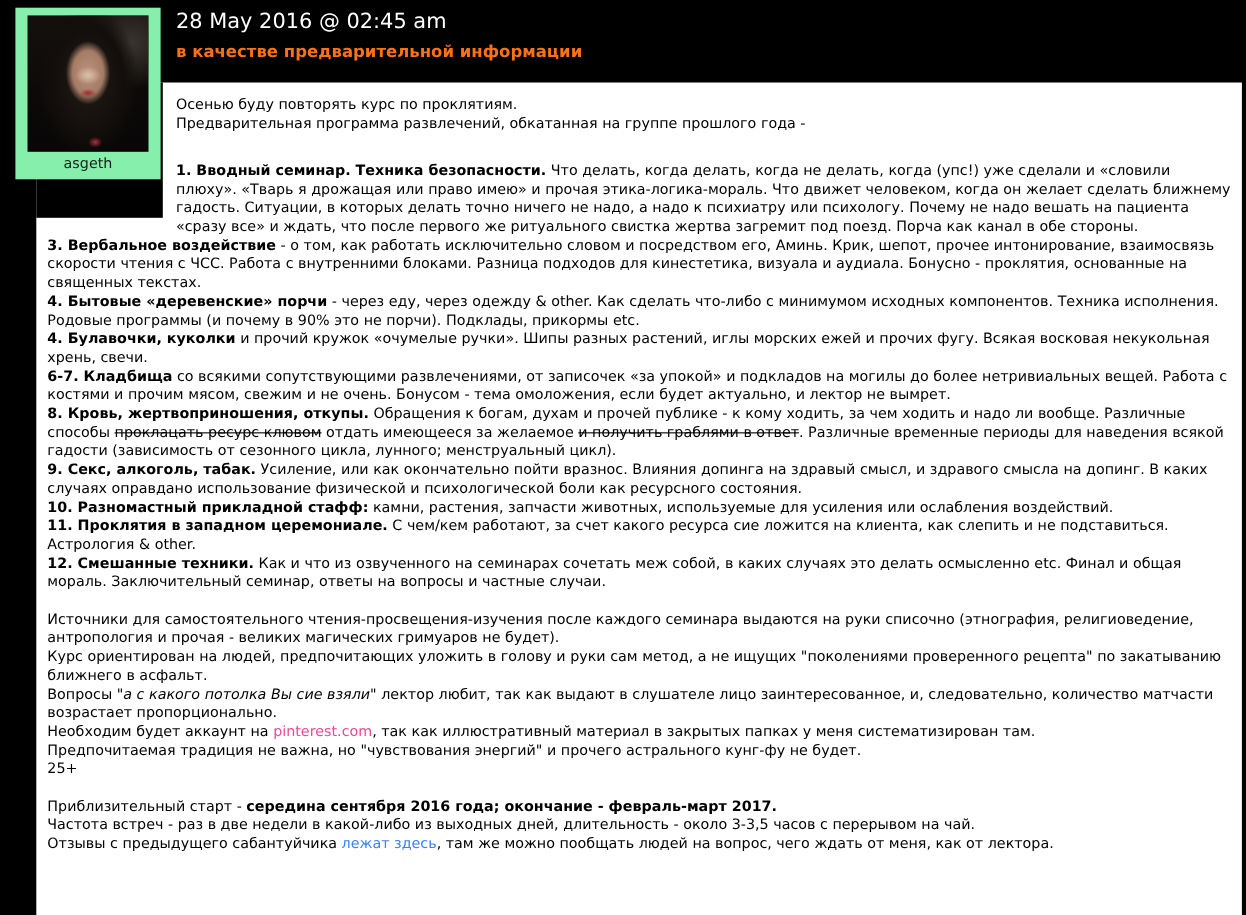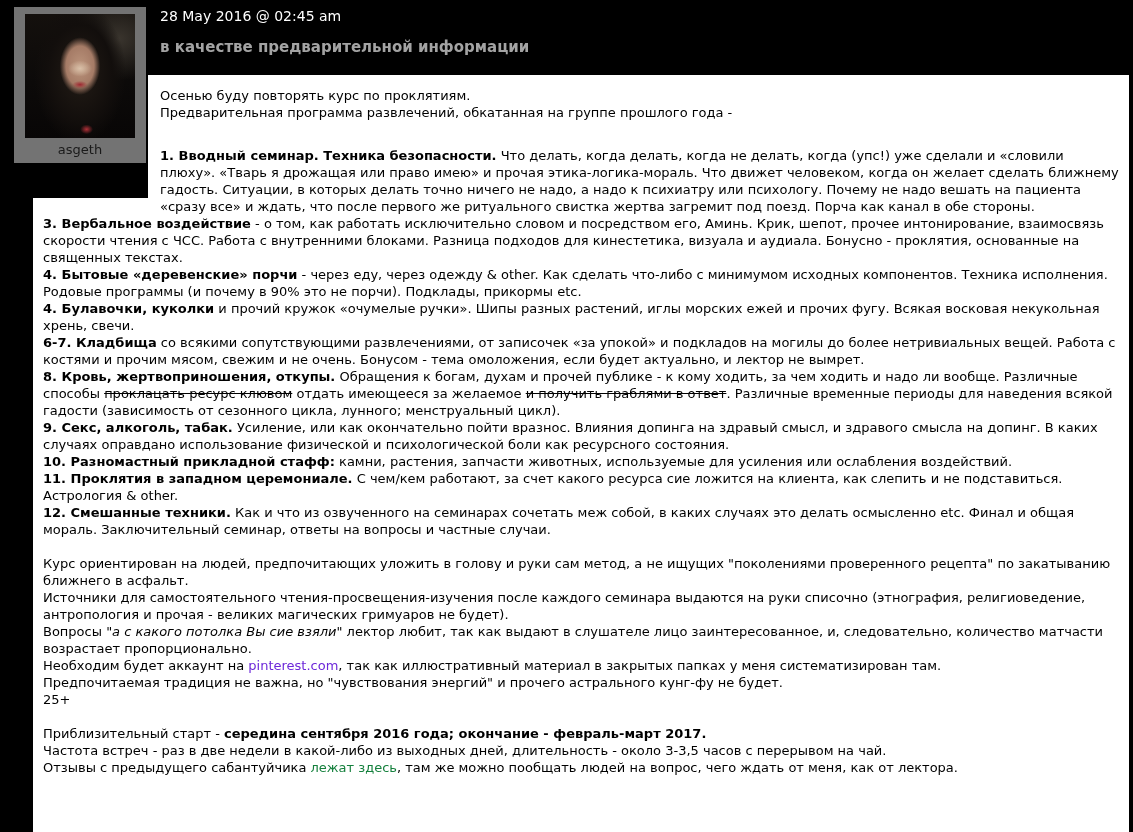--- a/index.html
+++ b/index.html
@@ -6,31 +6,31 @@
   body{
     width:1133px;height:832px;
     background:#000;
     position:relative;
     overflow:hidden;
     font-family:"DejaVu Sans","Liberation Sans",sans-serif;
   }
   
   .post-date{
     position:absolute;left:160px;top:8px;
-    color:#fff;font-size:14px;
+    color:#fff;font-size:19px;
   }
   .post-title{
     position:absolute;left:160px;top:38px;
-    color:#a3a3a3;font-size:15px;font-weight:bold;
+    color:#f97316;font-size:15px;font-weight:bold;
   }
   
   .userpic{
     position:absolute;left:14px;top:7px;
     width:132px;height:156px;
-    background:#737373;
+    background:#86efac;
     z-index:3;
     cursor:pointer;
   }
   .userpic .photo{
     width:110px;height:124px;
     margin:7px auto 0 auto;
     background:
       radial-gradient(ellipse 10px 5px at 50% 57%, #9e2730 0%, rgba(158,39,48,0) 75%),
       radial-gradient(ellipse 8px 6px at 56% 93%, #b03038 0%, rgba(176,48,56,0) 80%),
       radial-gradient(ellipse 15px 10px at 50% 44%, #d9c0a8 0%, rgba(217,192,168,0) 80%),
@@ -97,24 +97,24 @@
       <div class="para"><span class="b">3. Вербальное воздействие</span><span> - о том, как работать исключительно словом и посредством его, Аминь. Крик, шепот, прочее интонирование, взаимосвязь скорости чтения с ЧСС. Работа с внутренними блоками. Разница подходов для кинестетика, визуала и аудиала. Бонусно - проклятия, основанные на священных текстах.</span></div>
       <div class="para"><span class="b">4. Бытовые «деревенские» порчи</span><span> - через еду, через одежду &amp; other. Как сделать что-либо с минимумом исходных компонентов. Техника исполнения. Родовые программы (и почему в 90% это не порчи). Подклады, прикормы etc.</span></div>
       <div class="para"><span class="b">4. Булавочки, куколки</span><span> и прочий кружок «очумелые ручки». Шипы разных растений, иглы морских ежей и прочих фугу. Всякая восковая некукольная хрень, свечи.</span></div>
       <div class="para"><span class="b">6-7. Кладбища</span><span> со всякими сопутствующими развлечениями, от записочек «за упокой» и подкладов на могилы до более нетривиальных вещей. Работа с костями и прочим мясом, свежим и не очень. Бонусом - тема омоложения, если будет актуально, и лектор не вымрет.</span></div>
       <div class="para"><span class="b">8. Кровь, жертвоприношения, откупы.</span><span> Обращения к богам, духам и прочей публике - к кому ходить, за чем ходить и надо ли вообще. Различные способы </span><span class="st">проклацать ресурс клювом</span><span> отдать имеющееся за желаемое </span><span class="st">и получить граблями в ответ</span><span>. Различные временные периоды для наведения всякой гадости (зависимость от сезонного цикла, лунного; менструальный цикл).</span></div>
       <div class="para"><span class="b">9. Секс, алкоголь, табак.</span><span> Усиление, или как окончательно пойти вразнос. Влияния допинга на здравый смысл, и здравого смысла на допинг. В каких случаях оправдано использование физической и психологической боли как ресурсного состояния.</span></div>
       <div class="para"><span class="b">10. Разномастный прикладной стафф:</span><span> камни, растения, запчасти животных, используемые для усиления или ослабления воздействий.</span></div>
       <div class="para"><span class="b">11. Проклятия в западном церемониале.</span><span> С чем/кем работают, за счет какого ресурса сие ложится на клиента, как слепить и не подставиться. Астрология &amp; other.</span></div>
       <div class="para"><span class="b">12. Смешанные техники.</span><span> Как и что из озвученного на семинарах сочетать меж собой, в каких случаях это делать осмысленно etc. Финал и общая мораль. Заключительный семинар, ответы на вопросы и частные случаи.</span></div>
       <div class="spacer"></div>
+      <div class="para"><span>Источники для самостоятельного чтения-просвещения-изучения после каждого семинара выдаются на руки списочно (этнография, религиоведение, антропология и прочая - великих магических гримуаров не будет).</span></div>
       <div class="para"><span>Курс ориентирован на людей, предпочитающих уложить в голову и руки сам метод, а не ищущих "поколениями проверенного рецепта" по закатыванию ближнего в асфальт.</span></div>
-      <div class="para"><span>Источники для самостоятельного чтения-просвещения-изучения после каждого семинара выдаются на руки списочно (этнография, религиоведение, антропология и прочая - великих магических гримуаров не будет).</span></div>
       <div class="para"><span>Вопросы </span><span class="i">"а с какого потолка Вы сие взяли"</span><span> лектор любит, так как выдают в слушателе лицо заинтересованное, и, следовательно, количество матчасти возрастает пропорционально.</span></div>
-      <div class="para"><span>Необходим будет аккаунт на </span><a class="link" style="color: #6d28d9;">pinterest.com</a><span>, так как иллюстративный материал в закрытых папках у меня систематизирован там.</span></div>
+      <div class="para"><span>Необходим будет аккаунт на </span><a class="link" style="color: #ec4899;">pinterest.com</a><span>, так как иллюстративный материал в закрытых папках у меня систематизирован там.</span></div>
       <div class="para"><span>Предпочитаемая традиция не важна, но "чувствования энергий" и прочего астрального кунг-фу не будет.</span></div>
       <div class="para"><span>25+</span></div>
       <div class="spacer"></div>
       <div class="para"><span>Приблизительный старт - </span><span class="b">середина сентября 2016 года; окончание - февраль-март 2017.</span></div>
       <div class="para"><span>Частота встреч - раз в две недели в какой-либо из выходных дней, длительность - около 3-3,5 часов с перерывом на чай.</span></div>
-      <div class="para"><span>Отзывы с предыдущего сабантуйчика </span><a class="link" style="color: #15803d;">лежат здесь</a><span>, там же можно пообщать людей на вопрос, чего ждать от меня, как от лектора.</span></div>
+      <div class="para"><span>Отзывы с предыдущего сабантуйчика </span><a class="link" style="color: #3b82f6;">лежат здесь</a><span>, там же можно пообщать людей на вопрос, чего ждать от меня, как от лектора.</span></div>
     </div>
 </div>
 
 </body></html>

